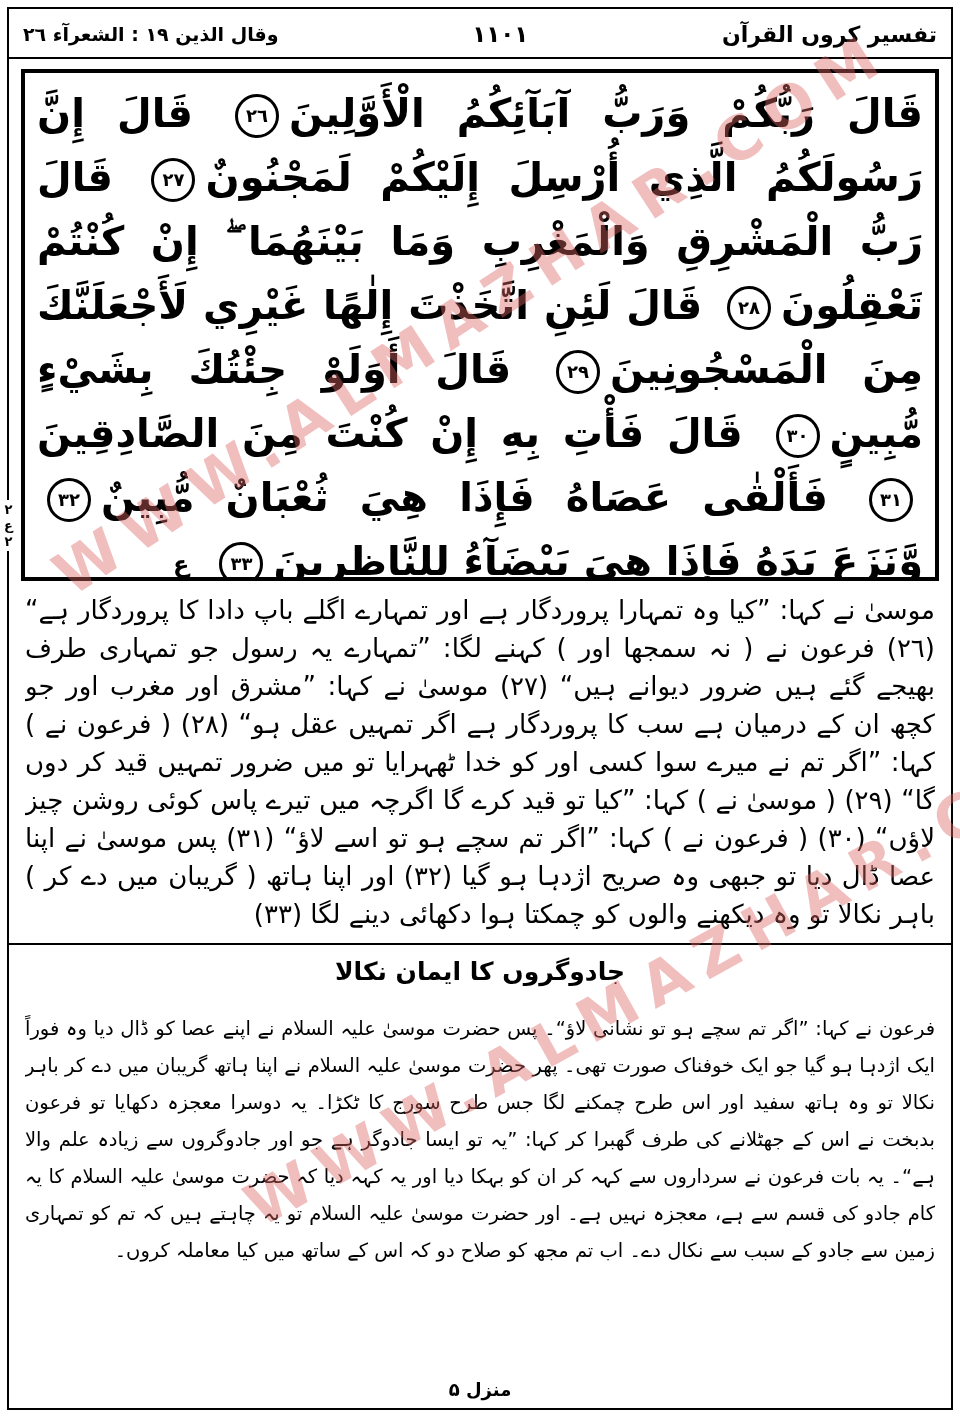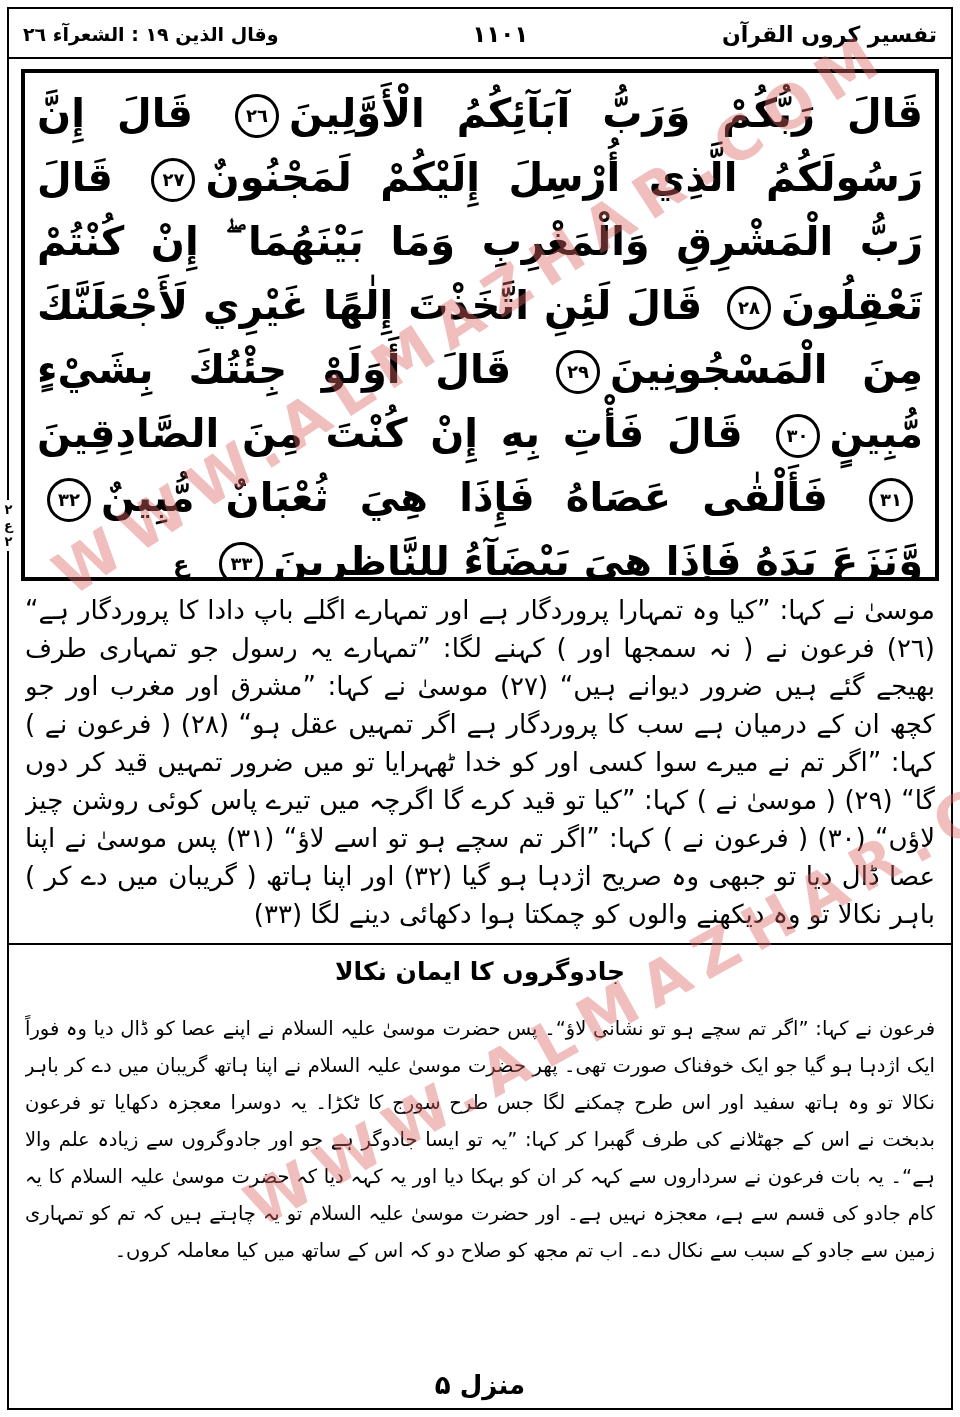--- a/index.html
+++ b/index.html
@@ -111,21 +111,21 @@
     font-size: 19.5px;
     line-height: 37px;
     text-align: justify;
   }
 
   .page-footer {
     position: absolute;
     left: 0; right: 0;
     bottom: 8px;
     text-align: center;
-    font-size: 26px;
+    font-size: 18px;
     font-weight: bold;
     direction: rtl;
   }
 
   
   .margin-note {
     position: absolute;
     left: 3px;
     top: 500px;
     display: flex;

